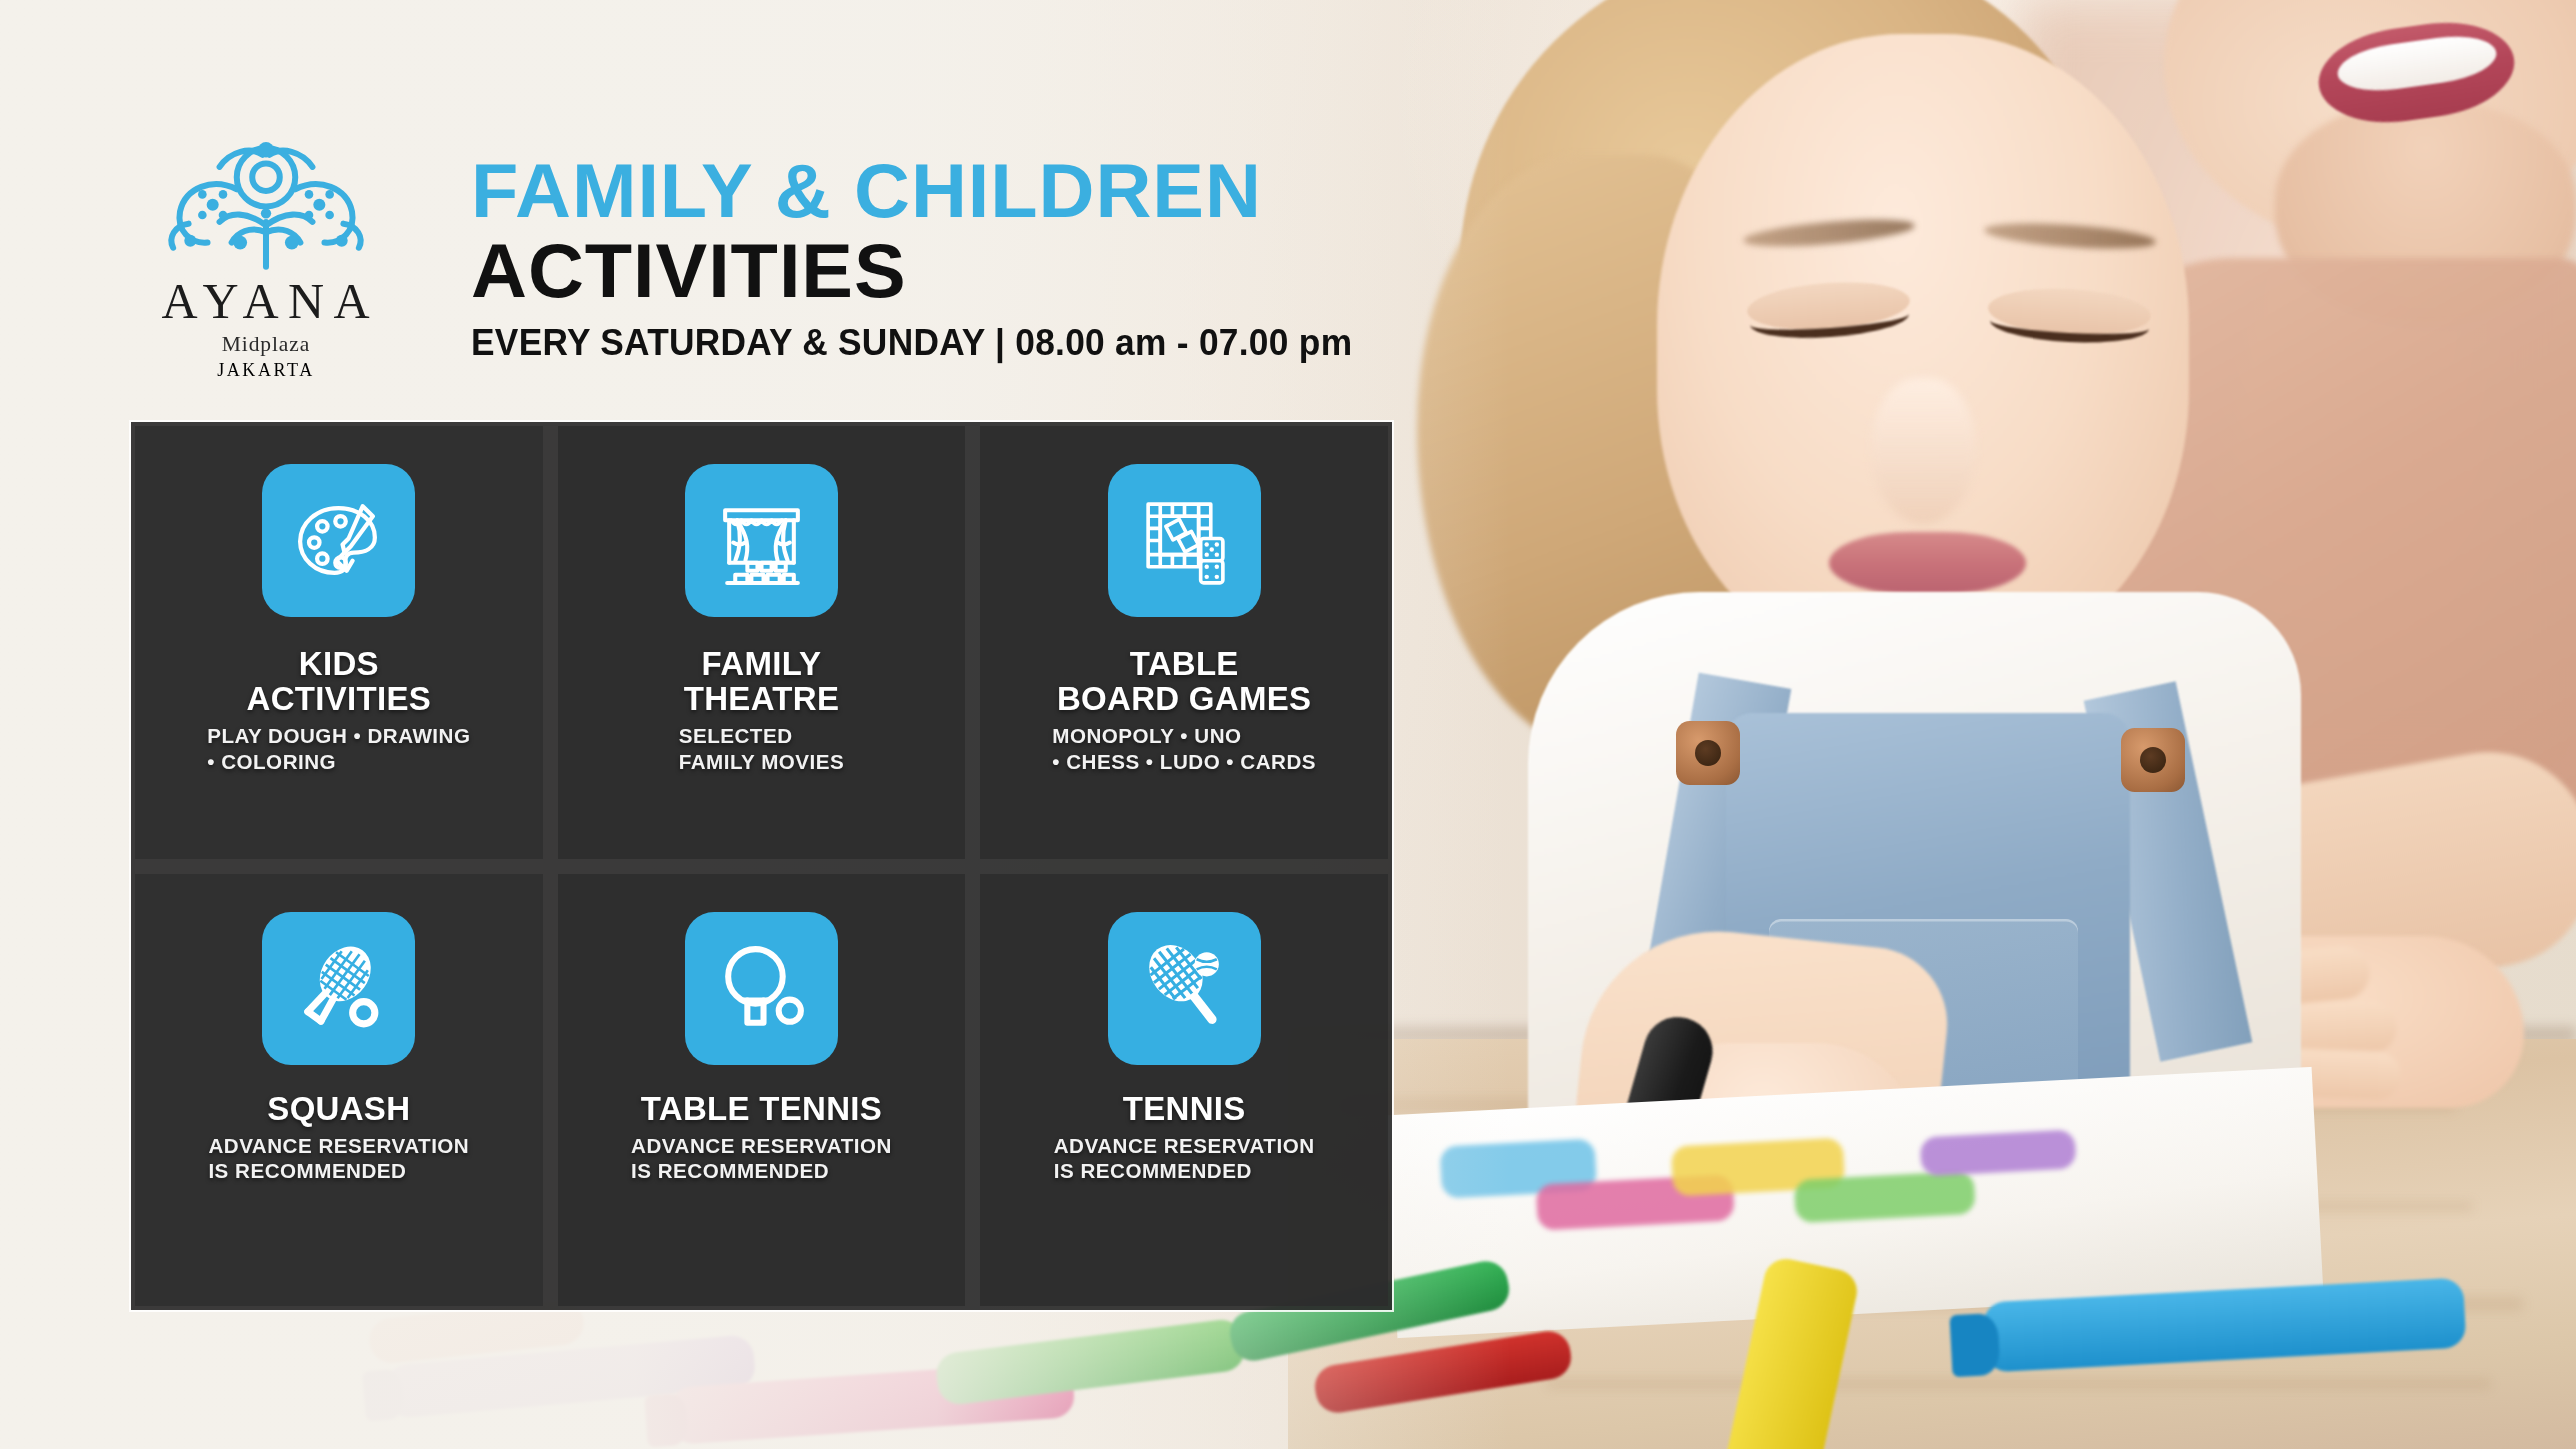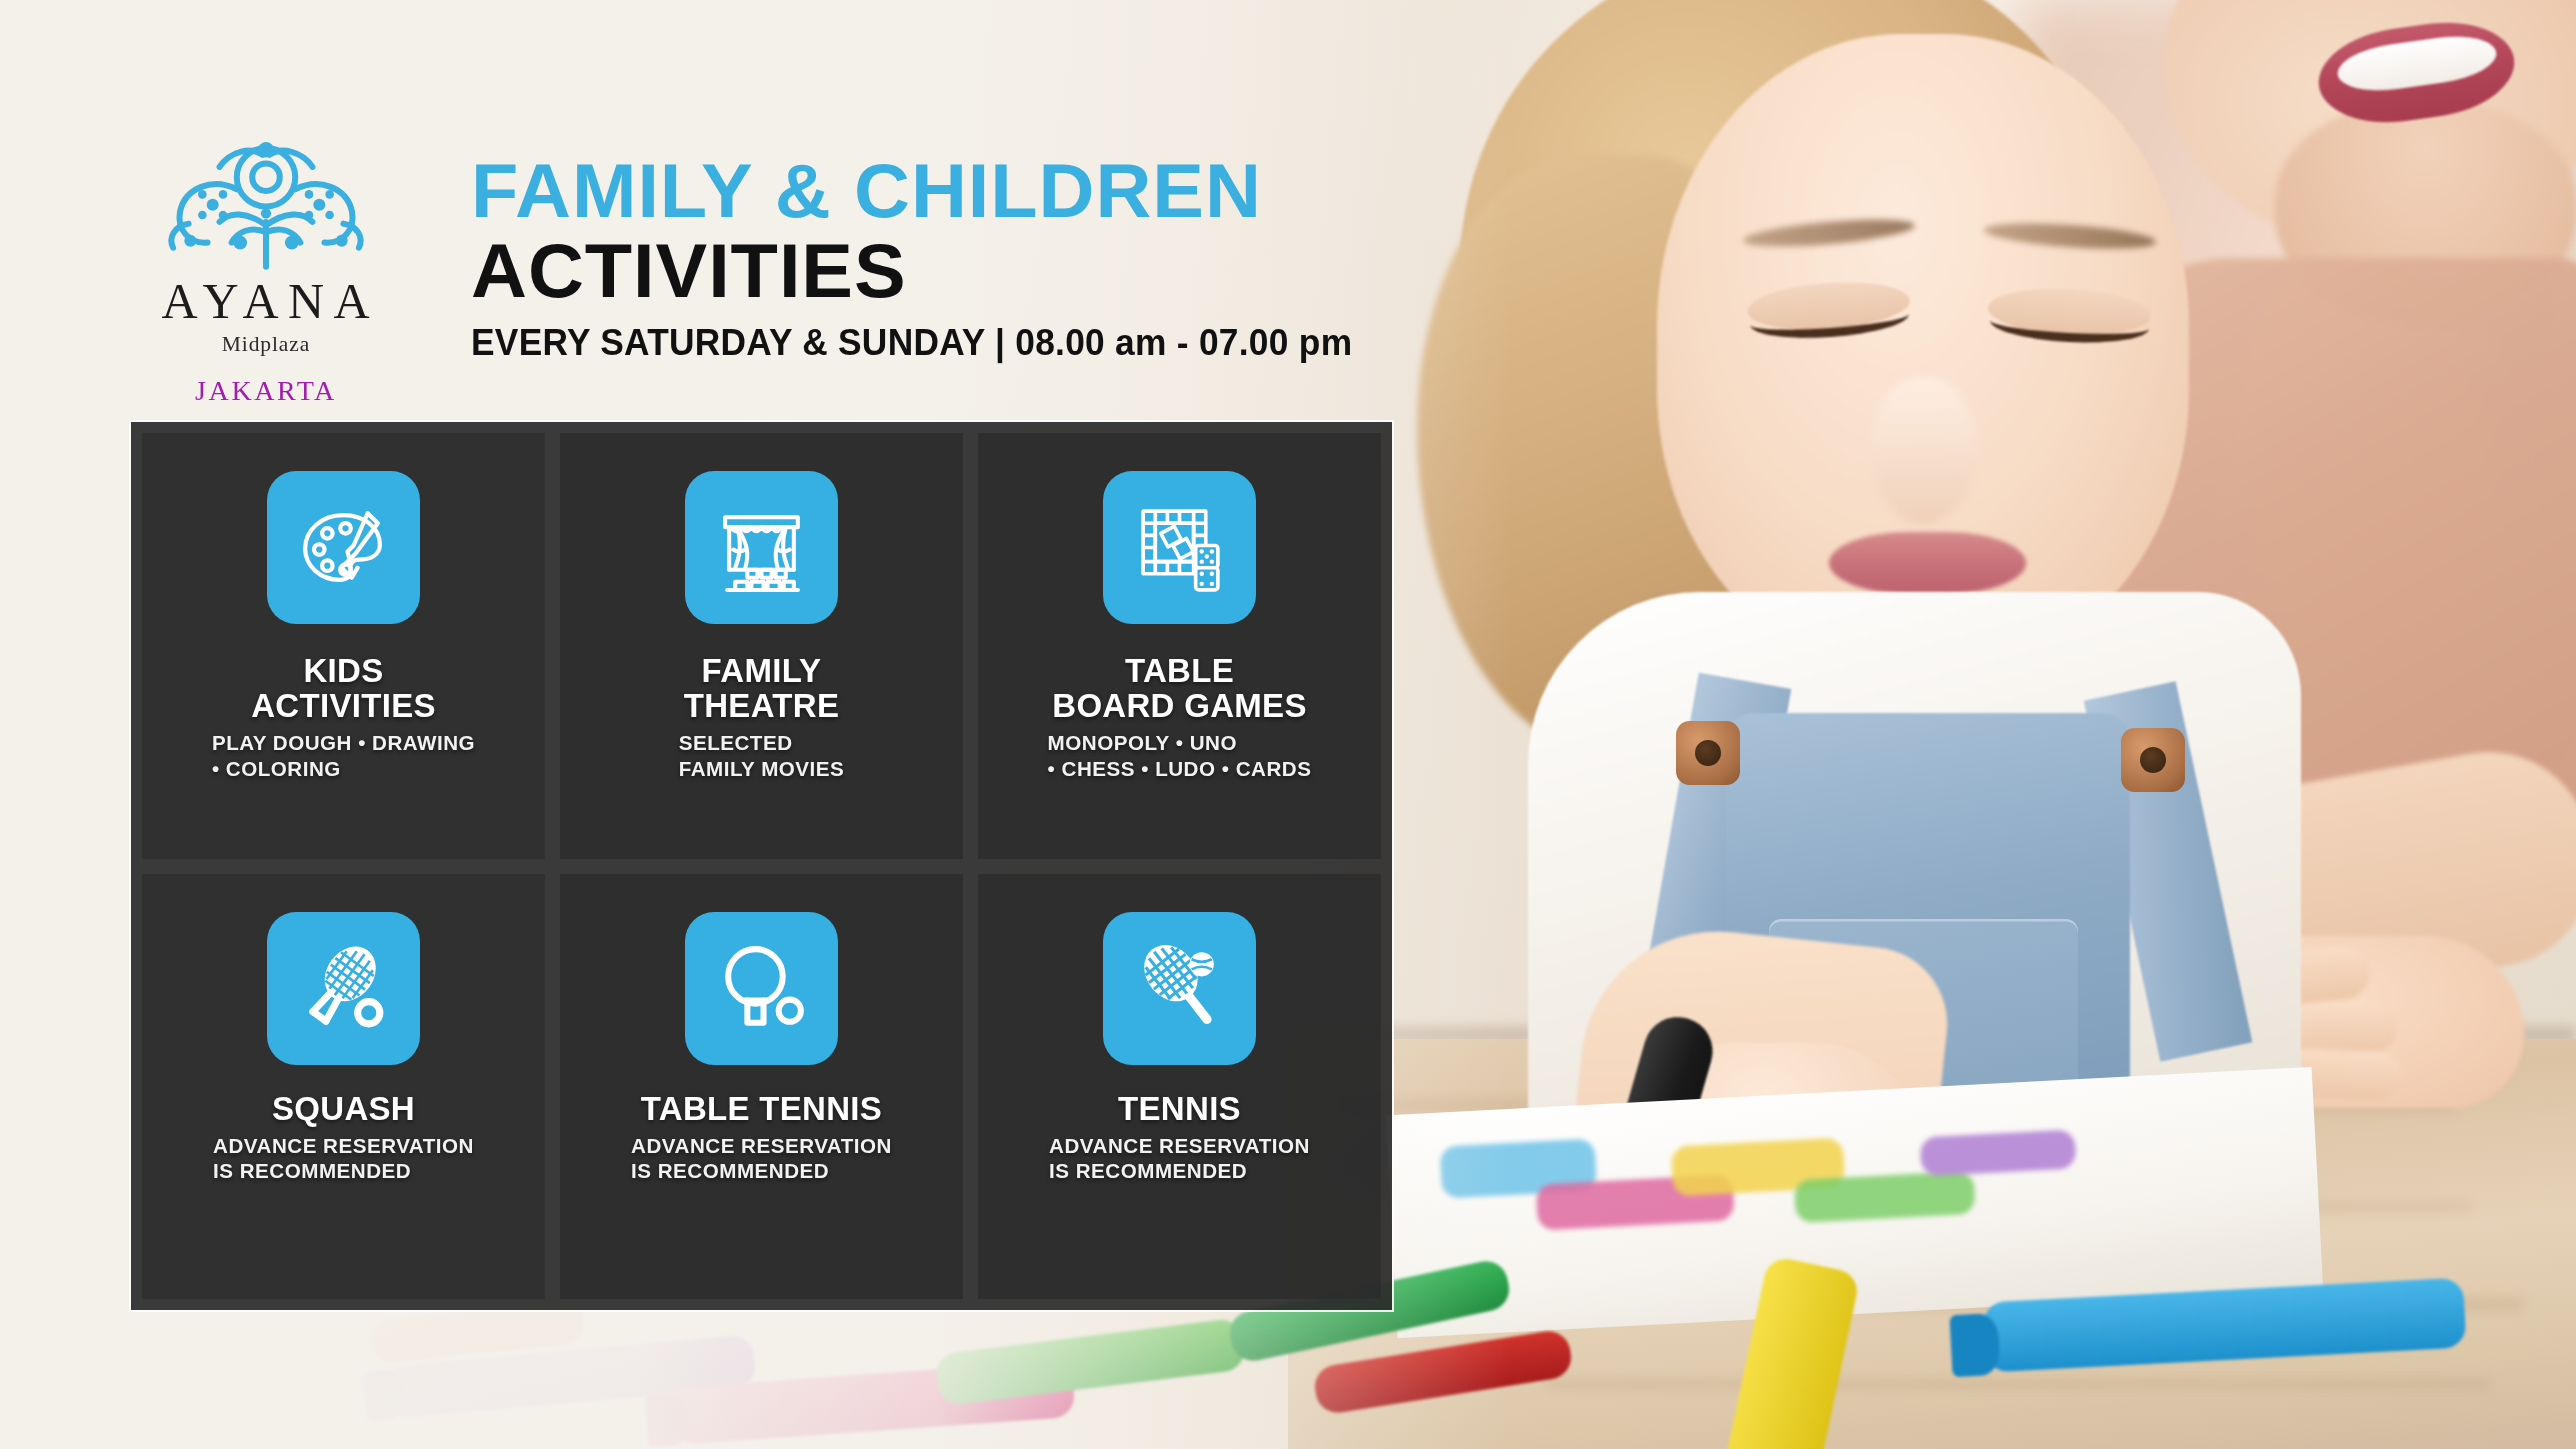--- a/index.html
+++ b/index.html
@@ -179,22 +179,22 @@
   .logo-mark{width:258px;height:142px;display:block;}
   .logo-name{
     font-family:"Liberation Serif",serif;font-size:50px;letter-spacing:9.4px;
     color:#1c1c1c;margin:5.2px 0 0 8.6px;line-height:1;
   }
   .logo-sub1{
     font-family:"Liberation Serif",serif;font-size:21.5px;color:#2a2a2a;
     letter-spacing:0.9px;margin-top:7.7px;line-height:1;
   }
   .logo-sub2{
-    font-family:"Liberation Serif",serif;font-size:28px;color:#a21caf;
-    letter-spacing:2.6px;margin-top:22px;line-height:1;
+    font-family:"Liberation Serif",serif;font-size:18px;color:#000000;
+    letter-spacing:2.6px;margin-top:6px;line-height:1;
   }
 
   
   .head-block{position:absolute;left:471px;top:153px;}
   .h-blue{
     font-size:76px;font-weight:bold;color:#3BAFE0;letter-spacing:0.9px;
     line-height:.99;margin:0;white-space:nowrap;
     transform:scaleX(1.02);transform-origin:left center;
   }
   .h-black{
@@ -206,21 +206,21 @@
     font-size:36px;font-weight:bold;color:#111;letter-spacing:0.3px;
     margin:12px 0 0 0;white-space:nowrap;
     transform:scaleX(.98);transform-origin:left center;
   }
 
   
   .panel{
     position:absolute;left:131px;top:422px;width:1261px;height:888px;
     background:rgba(42,42,42,.92);
     display:grid;grid-template-columns:repeat(3,1fr);grid-template-rows:repeat(2,1fr);
-    gap:15px;padding:11px;box-sizing:border-box;
+    gap:15px;padding:4px;box-sizing:border-box;
     outline:2.6px solid rgba(255,255,255,.85);
     box-shadow:0 0 0 0.9px rgba(255,255,255,.25);
   }
   .cell{
     position:relative;background:rgba(48,48,48,.90);
     display:flex;flex-direction:column;align-items:center;
     box-sizing:border-box;padding-top:38px;
     overflow:hidden;
   }
   .cell.dim{background:rgba(44,44,44,.88);}

